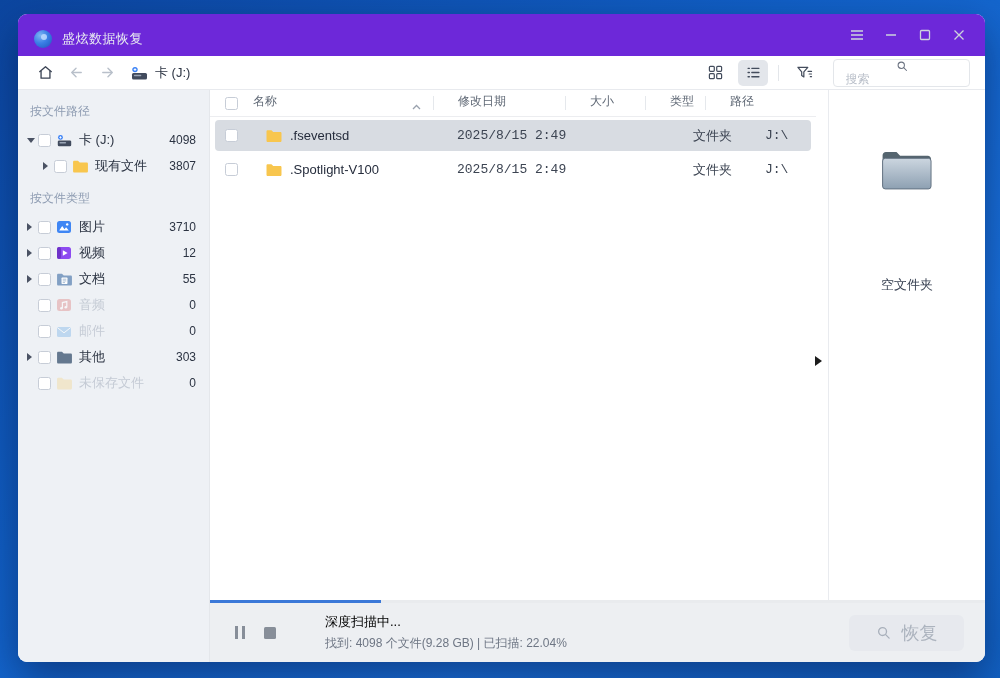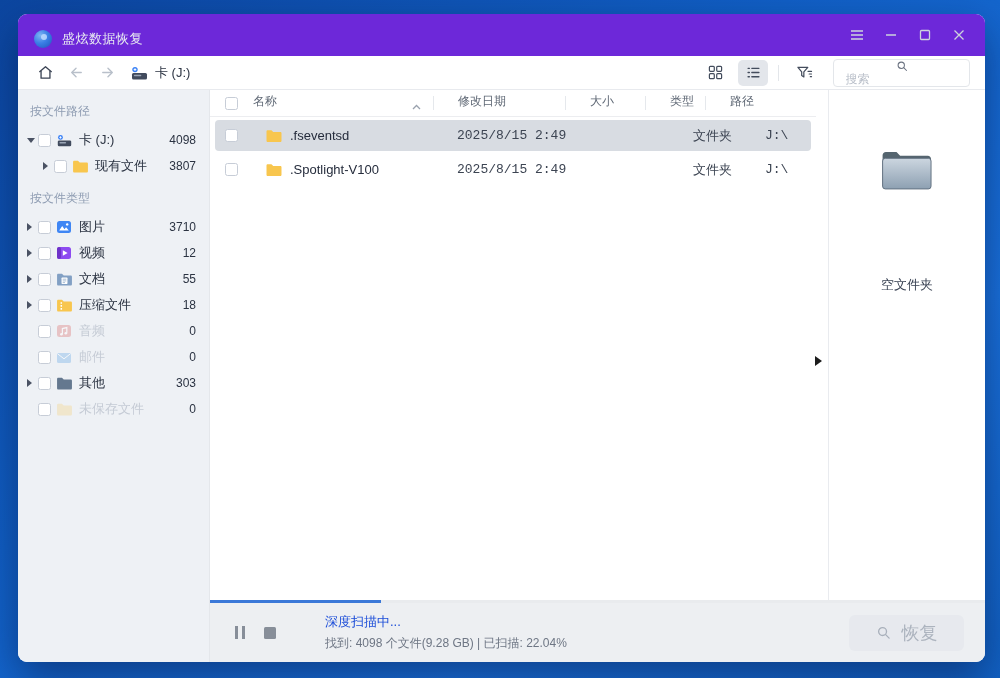--- a/index.html
+++ b/index.html
@@ -79,21 +79,21 @@
     border-left:7px solid #1c1c1c; border-top:5px solid transparent; border-bottom:5px solid transparent; cursor:pointer; }
   
   .progress { height:3px; background:#e9ebee; flex:0 0 auto; }
   .progress-fill { height:100%; background:#3b78d8; width:0; }
   .statusbar { height:59px; background:#edeff2; display:flex; align-items:center; padding:0 21px; flex:0 0 auto; }
   .ctl-btn { width:18px; height:18px; display:flex; align-items:center; justify-content:center; cursor:pointer; margin-right:12px; }
   .pause-icon { display:flex; gap:4px; }
   .pause-icon i { display:block; width:3px; height:13px; background:#878e99; }
   .stop-icon { width:12px; height:12px; background:#878e99; border-radius:1.5px; }
   .status-text { margin-left:34px; }
-  .status-title { font-size:13px; color:#1d4ed8; }
+  .status-title { font-size:13px; color:#000000; }
   .status-detail { font-size:12px; color:#6e7684; margin-top:4px; }
   .recover-btn { margin-left:auto; width:115px; height:36px; background:#e7e9ee; border-radius:6px; border:none;
     display:flex; align-items:center; justify-content:center; gap:11px; cursor:default; }
   .recover-btn span { font-size:18px; color:#acb3be; }
 </style>
 </head>
 <body>
 
 <div class="window">
 
@@ -263,34 +263,20 @@
           <svg width="17" height="16" viewBox="0 0 16 14">
               <path d="M1 3.2C1 2.5 1.5 2 2.2 2h3.4l1.7 1.7h6.5c.7 0 1.2.5 1.2 1.2v7c0 .7-.5 1.2-1.2 1.2H2.2C1.5 13.1 1 12.6 1 11.9z" fill="#82a0c4"></path>
               <rect x="5.2" y="5.6" width="5.6" height="6" rx="0.6" fill="#fff"></rect>
               <path d="M6.3 7.2h3.4M6.3 8.8h3.4M6.3 10.4h2.2" stroke="#9db4cf" stroke-width="0.8"></path>
             </svg>
         </span>
         <span class="sb-label">文档</span>
         <span class="sb-count">55</span>
       </div>
 
-      <div class="sb-row">
-        <span class="arrow">
-            <i class="caret-r"></i>
-          </span>
-        <span class="cbx"></span>
-        <span class="sb-icon">
-          <svg width="17" height="16" viewBox="0 0 16 14">
-              <path d="M1 3.2C1 2.5 1.5 2 2.2 2h3.4l1.7 1.7h6.5c.7 0 1.2.5 1.2 1.2v7c0 .7-.5 1.2-1.2 1.2H2.2C1.5 13.1 1 12.6 1 11.9z" fill="#f8c64e"></path>
-              <line x1="5" y1="4.3" x2="5" y2="12.6" stroke="#fff" stroke-width="1.4" stroke-dasharray="1.6 1.2"></line>
-            </svg>
-        </span>
-        <span class="sb-label">压缩文件</span>
-        <span class="sb-count">18</span>
-      </div>
 
       <div class="sb-row disabled">
         <span class="arrow"></span>
         <span class="cbx"></span>
         <span class="sb-icon">
           <svg width="16" height="16" viewBox="0 0 16 16">
               <rect x="1" y="2" width="14" height="12" rx="2.5" fill="#e08d8d"></rect>
               <path d="M6.4 11.2V5.6l4.4-1v5.6" fill="none" stroke="#fff" stroke-width="1.2"></path>
               <circle cx="5.4" cy="11.2" r="1.3" fill="#fff"></circle>
               <circle cx="9.8" cy="10.2" r="1.3" fill="#fff"></circle>

